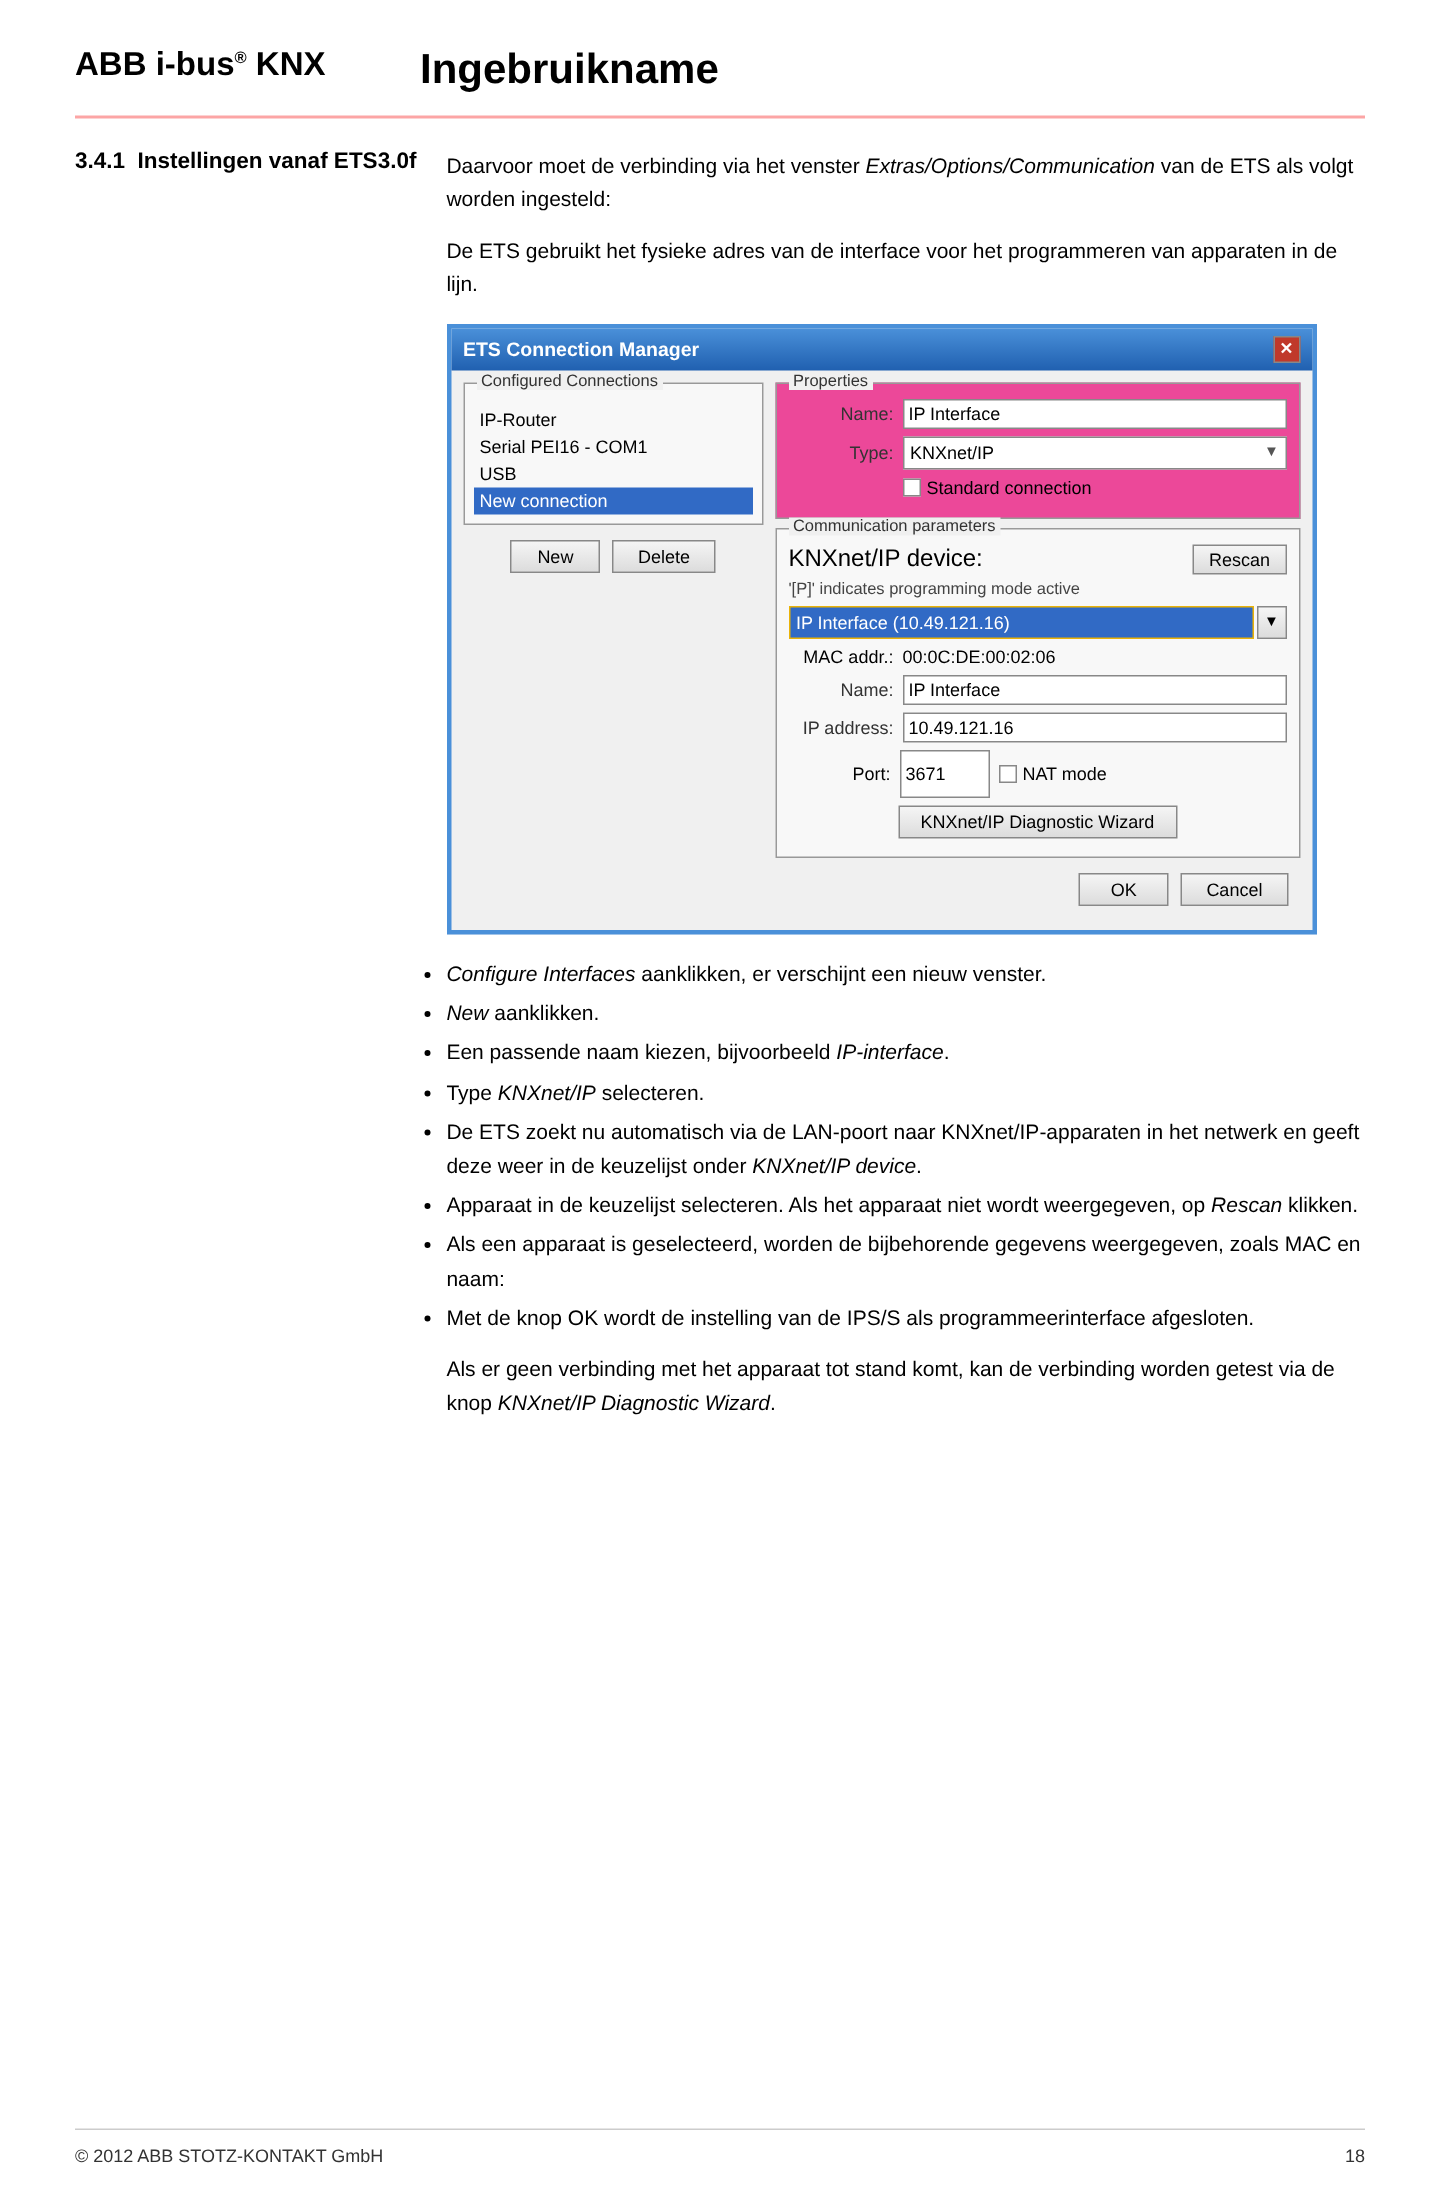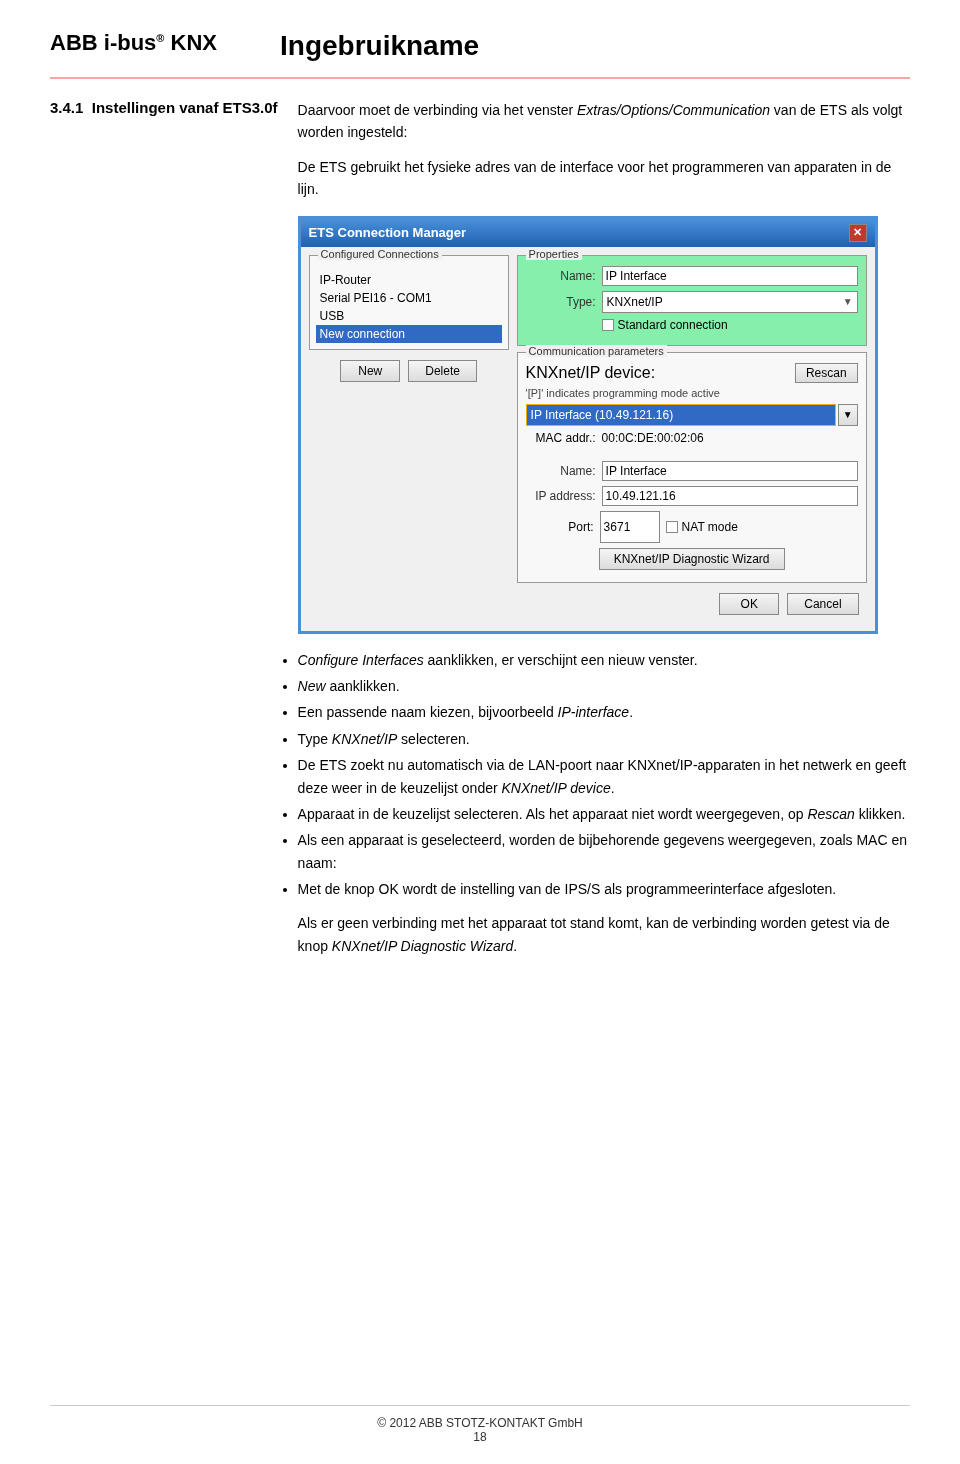--- a/index.html
+++ b/index.html
@@ -147,21 +147,21 @@
     
     .dialog-right {
       flex: 1;
       display: flex;
       flex-direction: column;
       gap: 6px;
     }
 
     .props-group {
       border: 1px solid #999;
-      background: #86efac;
+      background: #ec4899;
       padding: 10px 8px 8px 8px;
       position: relative;
     }
     .props-group-label {
       position: absolute;
       top: -8px;
       left: 8px;
       background: #f0f0f0;
       padding: 0 3px;
       font-size: 11px;
@@ -286,21 +286,21 @@
       align-items: center;
       justify-content: center;
       font-size: 10px;
       cursor: pointer;
       margin-left: 2px;
     }
 
     .mac-row {
       display: flex;
       align-items: center;
-      margin-bottom: 16px;
+      margin-bottom: 5px;
       font-size: 12px;
     }
     .mac-label {
       min-width: 70px;
       text-align: right;
       margin-right: 6px;
     }
     .mac-value {
       font-size: 12px;
       color: #000;
@@ -373,21 +373,20 @@
       bottom: 20px;
       left: 50px;
       right: 50px;
       display: flex;
       justify-content: space-between;
       align-items: center;
       border-top: 1px solid #ccc;
       padding-top: 10px;
       font-size: 12px;
       color: #333;
-      flex-direction: column;
     }
 
     
     .section-row {
       display: flex;
       gap: 20px;
       margin-bottom: 10px;
     }
     .section-number {
       min-width: 140px;

